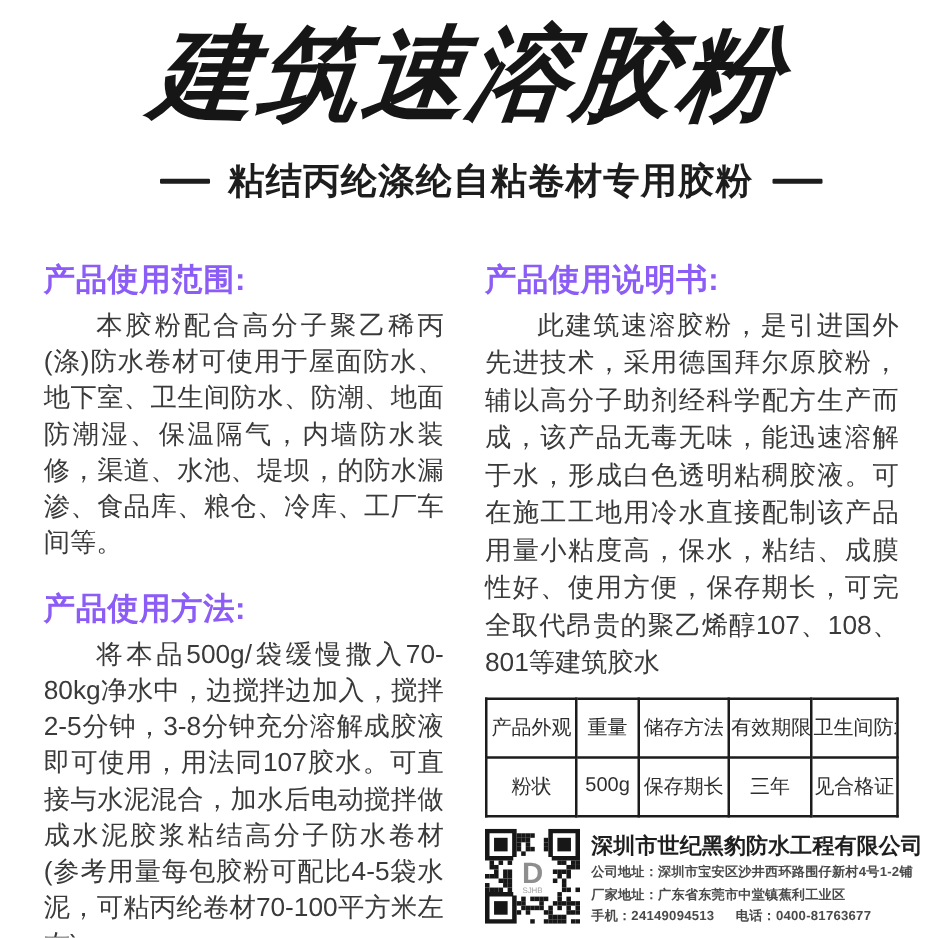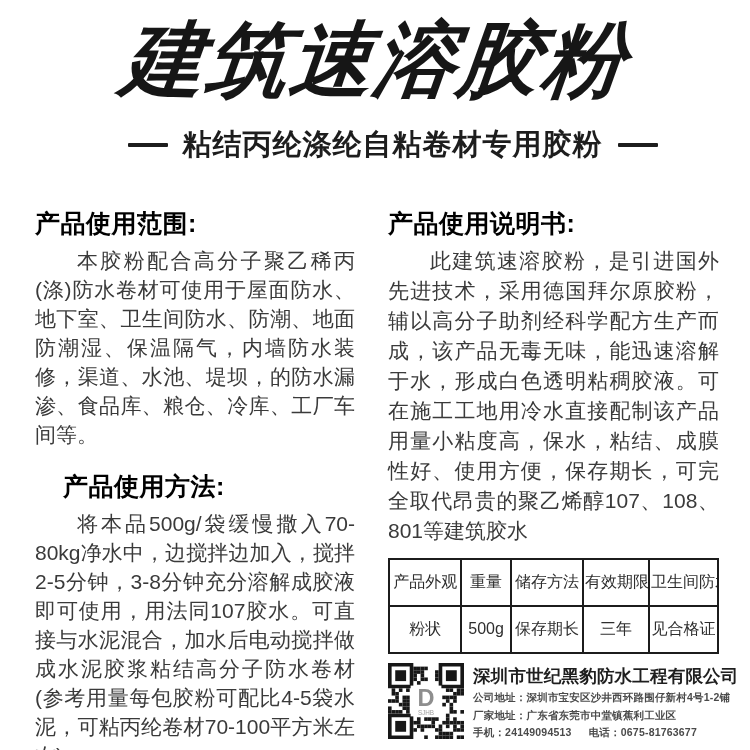--- a/index.html
+++ b/index.html
@@ -42,35 +42,35 @@
 
   
   .columns { display: flex; gap: 33px; padding: 0 31px 0 35px; margin-top: 42px; }
   .col { width: 326px; }
   .col.right { width: 331px; }
 
   .sec-heading {
     margin: 0;
     font-size: 25px;
     font-weight: 800;
-    color: #000000;
+    color: #8b5cf6;
     letter-spacing: 0.5px;
   }
   .sec-body {
     margin: 6px 0 0;
     font-size: 21px;
     line-height: 29px;
     color: #3a3a3a;
     font-weight: 500;
     text-align: justify;
     text-justify: inter-character;
     text-indent: 2em;
   }
   .col.right .sec-body { line-height: 30px; }
-  .sec-heading.second { margin-top: 21px; margin-left: 28px; }
+  .sec-heading.second { margin-top: 21px; }
 
   
   .spec-table { border-collapse: collapse; width: 100%; margin-top: 12px; table-layout: fixed; }
   .spec-table th, .spec-table td {
     border: 2px solid #1c1c1c;
     text-align: center;
     font-size: 16px;
     color: #2e2e2e;
     padding: 12px 1px;
     font-weight: 500;
@@ -276,20 +276,20 @@
             <text x="42" y="48" font-size="26" font-weight="bold" fill="#8e8e8e" text-anchor="middle" font-family="Liberation Sans, sans-serif">D</text>
             <text x="42" y="57" font-size="7" fill="#a0a0a0" text-anchor="middle" font-family="Liberation Sans, sans-serif">SJHB</text>
           </svg>
         </div>
         <div class="company-info">
           <div class="company-name">深圳市世纪黑豹防水工程有限公司</div>
           <div class="company-line">公司地址：深圳市宝安区沙井西环路围仔新村4号1-2铺</div>
           <div class="company-line">厂家地址：广东省东莞市中堂镇蕉利工业区</div>
           <div class="company-line">
             <span>手机：24149094513</span>
-            <span class="phone-gap">电话：0675-81763677</span>
+            <span class="phone-gap">电话：0400-81763677</span>
           </div>
         </div>
       </div>
     </div>
 
   </div>
 </div>
 
 </body></html>

